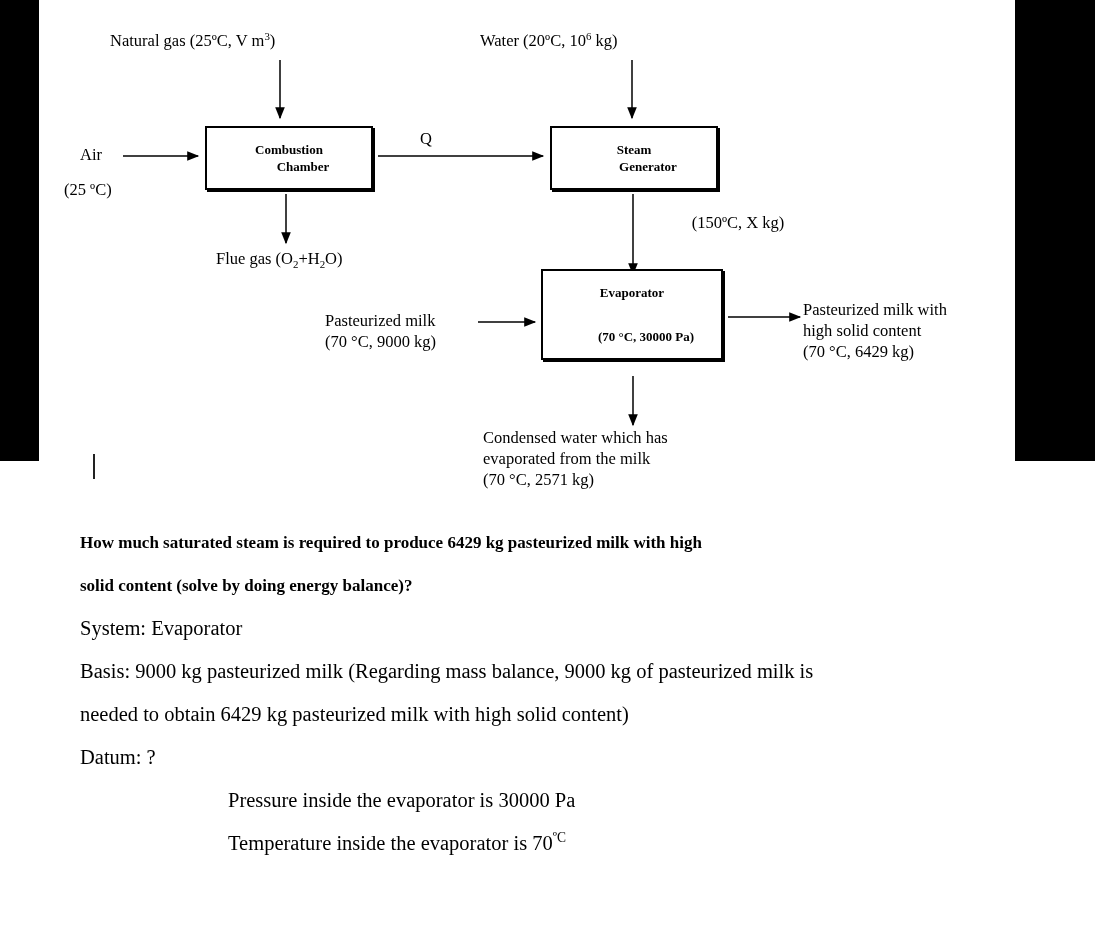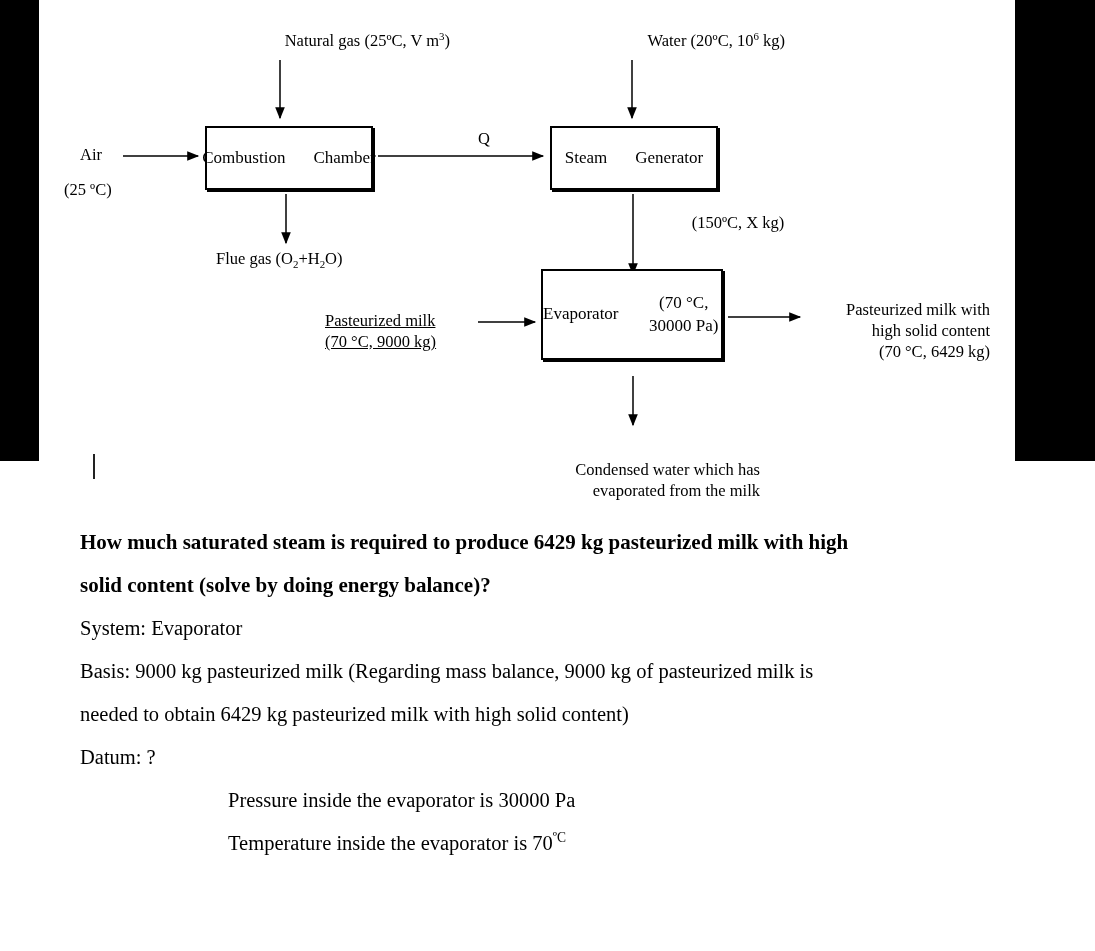--- a/index.html
+++ b/index.html
@@ -31,36 +31,37 @@
   .bar-right { left: 1015px; width: 80px; }
 
   
   .node {
     position: absolute;
     box-sizing: border-box;
     border: 2px solid #000;
     box-shadow: 2px 2px 0 0 #000;
     background: #fff;
     display: flex;
-    flex-direction: row;
+    flex-direction: column;
     align-items: center;
     justify-content: center;
     text-align: center;
-    font-size: 17px;
+    font-size: 13px;
     line-height: 1.32;
+    font-weight: bold;
   }
   .node .l2 { display: block; margin-left: 28px; }
 
   .lbl {
     position: absolute;
     font-size: 16.5px;
     line-height: 1.28;
     white-space: nowrap;
   }
-  .lbl.c  { text-align: right; }
+  .lbl.c  { text-align: left; }
 
   sup { font-size: 0.66em; vertical-align: super; line-height: 0; }
   sub { font-size: 0.66em; vertical-align: sub;   line-height: 0; }
 
   svg.wires {
     position: absolute;
     left: 0; top: 0;
     width: 1095px;
     height: 520px;
     pointer-events: none;
@@ -77,21 +78,21 @@
   .prose {
     position: absolute;
     left: 80px;
     top: 521px;
     width: 935px;
     font-size: 20.5px;
     line-height: 43px;
   }
   .prose .q {
     font-weight: bold;
-    font-size: 21px;
+    font-size: 17px;
   }
   .prose p { margin: 0; }
   .prose .indent { padding-left: 148px; }
 </style>
 </head>
 <body>
 
 <div id="page">
 
   <div class="bar bar-left"></div>
@@ -159,34 +160,35 @@
   </div>
 
   <div class="lbl" style="left:216px; top:248px;">
     <span>Flue gas (O</span><sub>2</sub><span>+H</span><sub>2</sub><span>O)</span>
   </div>
 
   <div class="lbl c" style="left:645px; top:212px; width:200px; text-align:left;">
     <div style="text-align:center; width:186px;">(150ºC, X kg)</div>
   </div>
 
-  <div class="lbl" style="left:325px; top:310px; width:160px;text-decoration:underline;">
+  <div class="lbl" style="left:325px; top:310px; width:160px;">
     <div>Pasteurized milk</div>
     <div>(70 °C, 9000 kg)</div>
   </div>
 
   <div class="lbl c" style="left:803px; top:299px; width:187px;">
     <div>Pasteurized milk with</div>
     <div>high solid content</div>
     <div>(70 °C, 6429 kg)</div>
   </div>
 
-  <div class="lbl c" style="left:460px; top:427px; width:300px;margin-top:32px;">
+  <div class="lbl c" style="left:483px; top:427px; width:300px;">
     <div>Condensed water which has</div>
     <div>evaporated from the milk</div>
+    <div>(70 °C, 2571 kg)</div>
   </div>
 
   <div class="caret" style="left:93px; top:454px; height:25px;"></div>
 
   <div class="prose">
     <p class="q">How much saturated steam is required to produce 6429 kg pasteurized milk with high</p>
     <p class="q">solid content (solve by doing energy balance)?</p>
     <p>System: Evaporator</p>
     <p>Basis: 9000 kg pasteurized milk (Regarding mass balance, 9000 kg of pasteurized milk is</p>
     <p>needed to obtain 6429 kg pasteurized milk with high solid content)</p>

